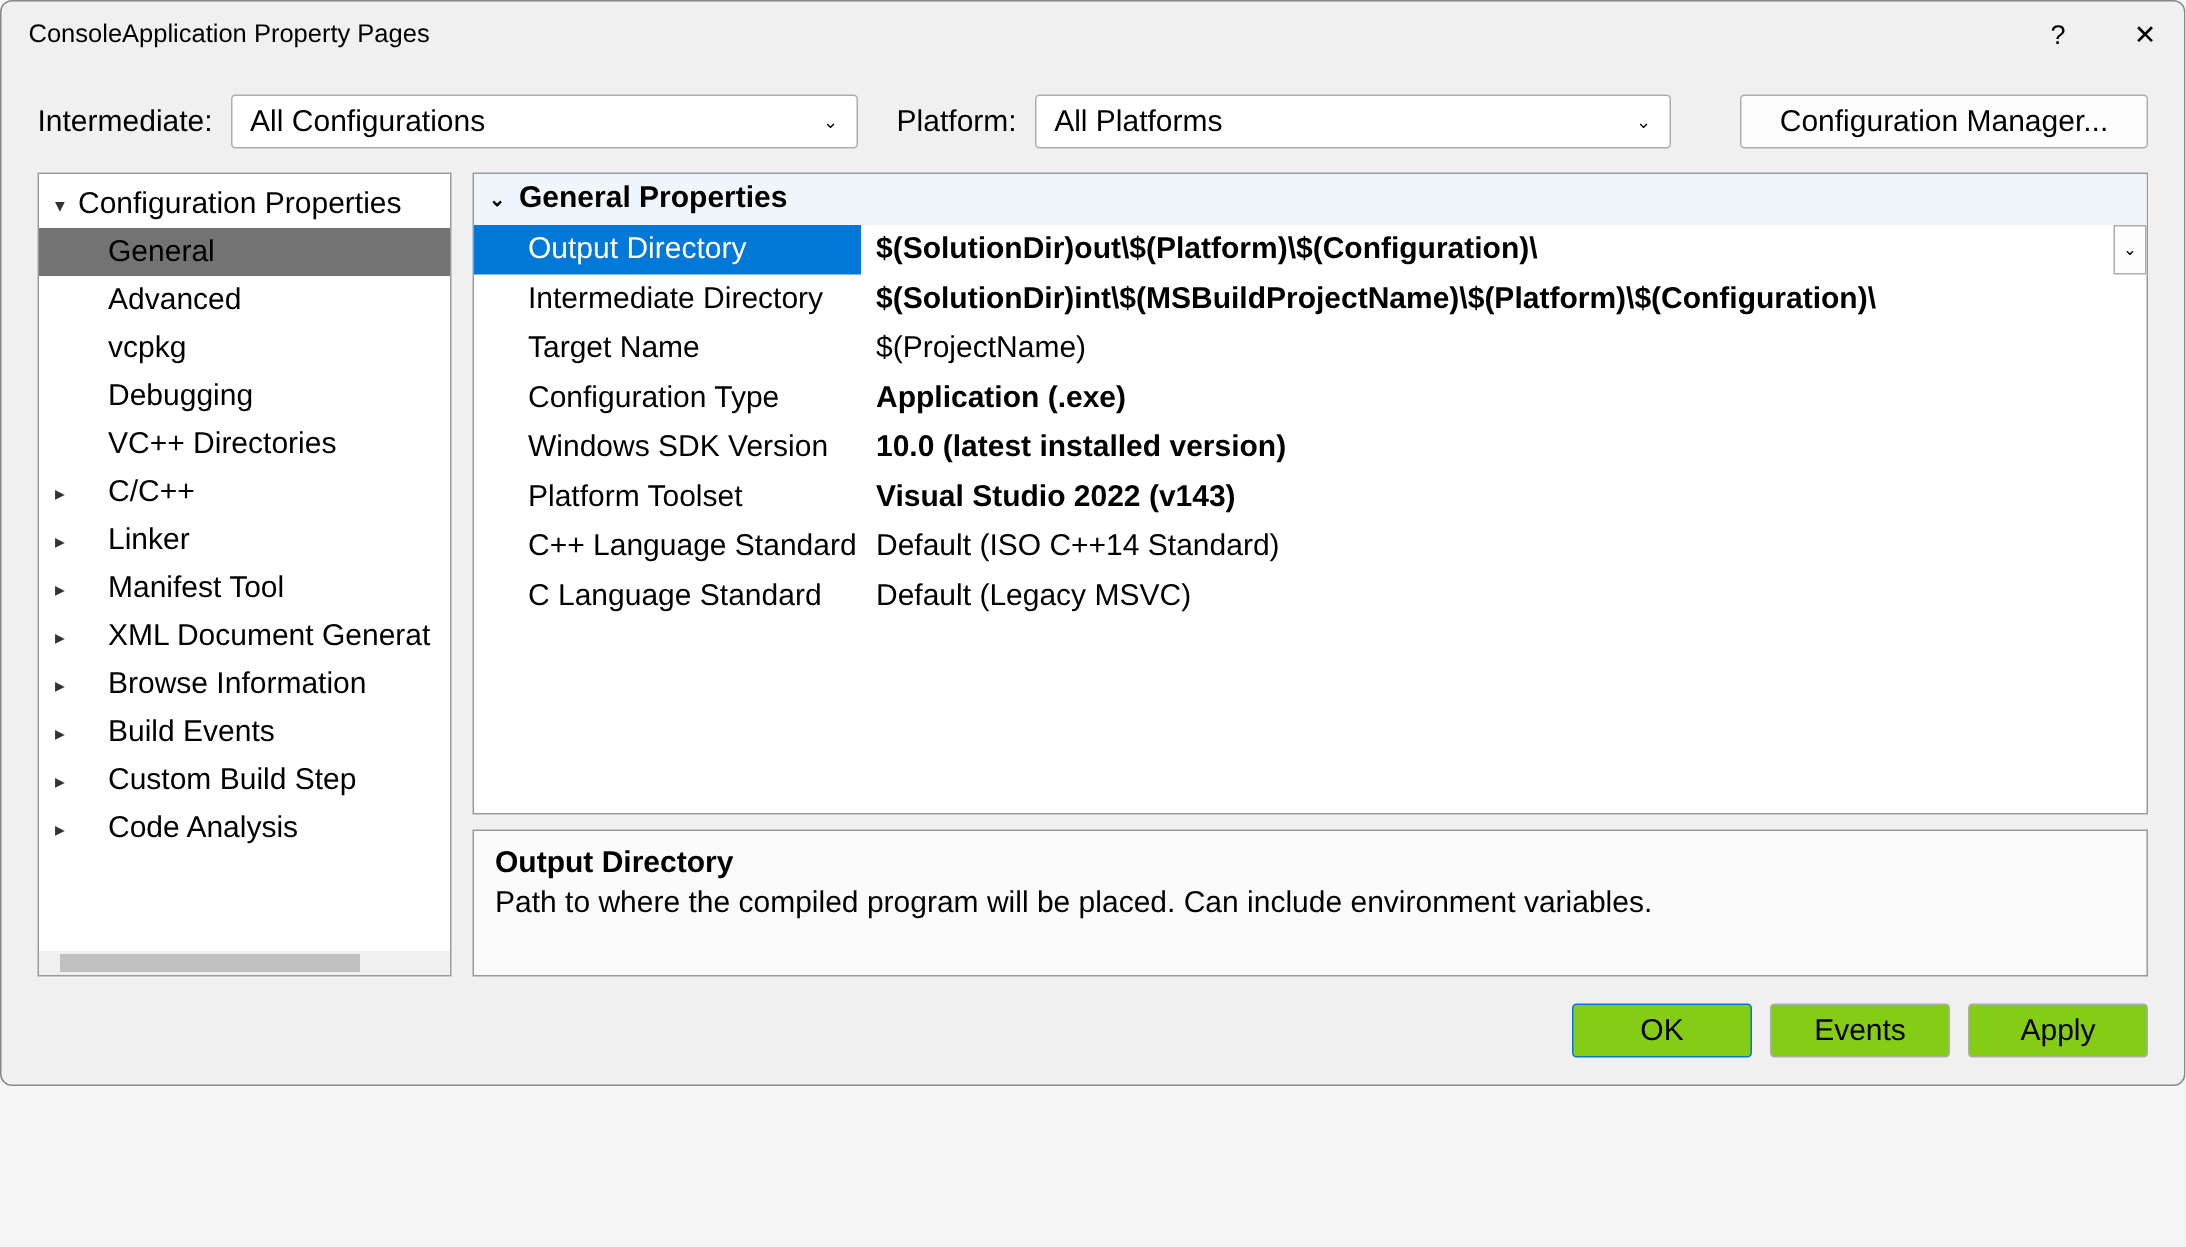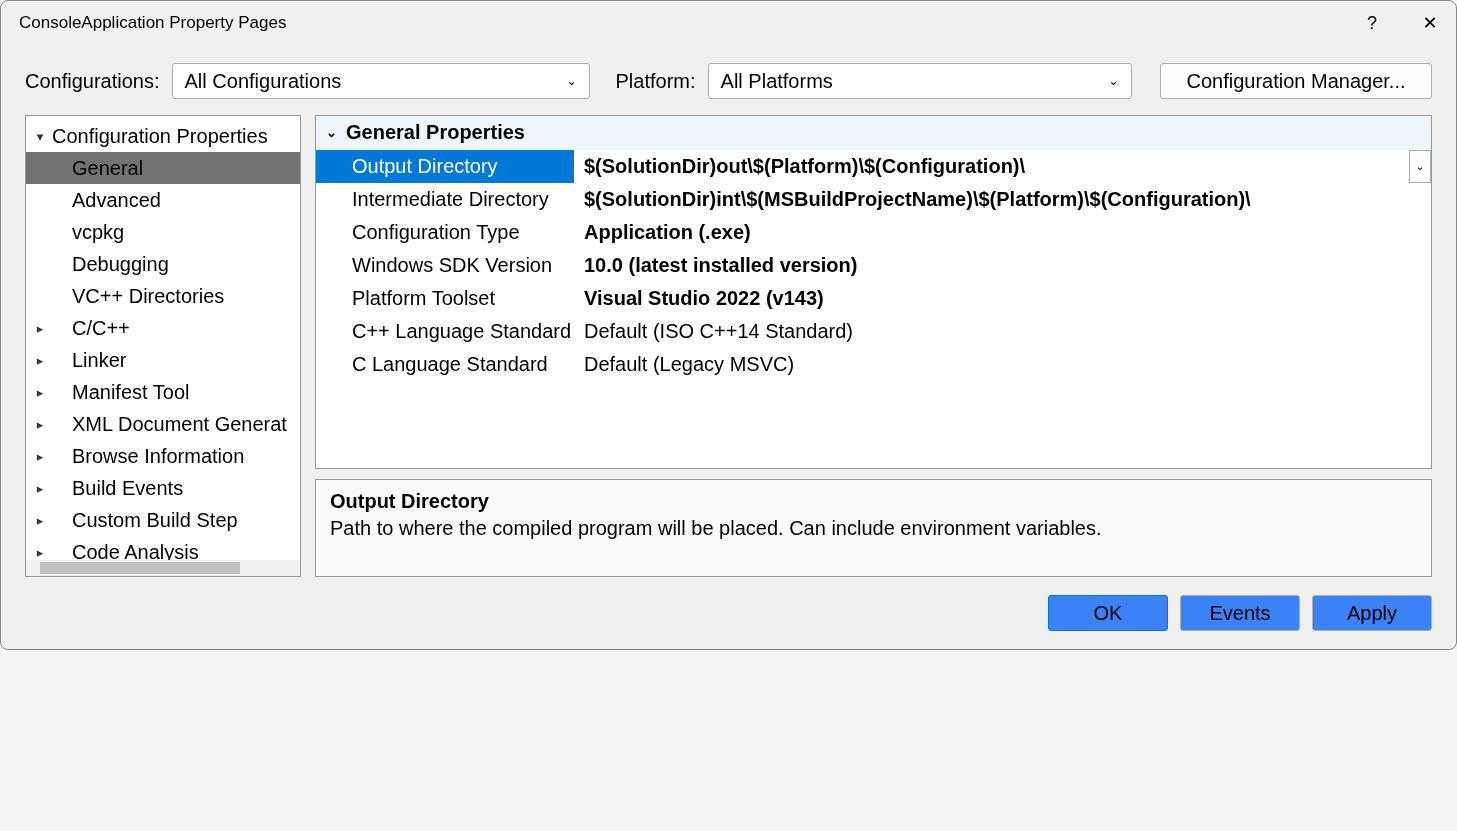--- a/index.html
+++ b/index.html
@@ -9,21 +9,21 @@
   font-family: "Segoe UI", Tahoma, sans-serif;
 }
 body {
   background: #f5f5f5;
   width: 1457px;
   height: 831px;
   overflow: hidden;
 }
 .dialog {
   width: 1457px;
-  height: 650px;
+  height: 724px;
   background: #f0f0f0;
   border: 1px solid #888;
   border-radius: 8px;
   display: flex;
   flex-direction: column;
 }
 .titlebar {
   display: flex;
   align-items: center;
   height: 44px;
@@ -231,21 +231,21 @@
 .buttons-row {
   display: flex;
   justify-content: flex-end;
   gap: 12px;
   padding: 14px 24px 18px 24px;
 }
 .dlg-btn {
   width: 120px;
   height: 36px;
   border: 1px solid #adadad;
-  background: #3b82f6;
+  background: #84cc16;
   font-size: 20px;
   cursor: pointer;
   border-radius: 3px;
 }
 .dlg-btn.primary {
   border: 1.5px solid #0078d7;
 }
 </style>
 </head>
 <body>
@@ -254,21 +254,21 @@
 
   <div class="titlebar">
     <span class="titlebar-title">ConsoleApplication Property Pages</span>
     <div class="titlebar-controls">
       <div class="help-icon">?</div>
       <div class="close-icon">✕</div>
     </div>
   </div>
 
   <div class="config-row">
-    <span class="config-label">Configurations:</span>
+    <span class="config-label">Intermediate:</span>
     <div class="config-select cfg">
       <span>All Configurations</span>
       <span class="chevron-down">⌄</span>
     </div>
     <span class="config-label" style="margin-left:14px">Platform:</span>
     <div class="config-select plat">
       <span>All Platforms</span>
       <span class="chevron-down">⌄</span>
     </div>
     <button class="cfg-mgr-btn">Configuration Manager...</button>
@@ -351,20 +351,24 @@
         <div id="grid-rows">
             <div class="grid-row selected">
               <div class="grid-name">Output Directory</div>
               <div class="grid-value">$(SolutionDir)out\$(Platform)\$(Configuration)\</div>
               <div class="row-dropdown">⌄</div>
             </div>
             <div class="grid-row bold">
               <div class="grid-name">Intermediate Directory</div>
               <div class="grid-value">$(SolutionDir)int\$(MSBuildProjectName)\$(Platform)\$(Configuration)\</div>
             </div>
+            <div class="grid-row">
+              <div class="grid-name">Target Name</div>
+              <div class="grid-value">$(ProjectName)</div>
+            </div>
             <div class="grid-row bold">
               <div class="grid-name">Configuration Type</div>
               <div class="grid-value">Application (.exe)</div>
             </div>
             <div class="grid-row bold">
               <div class="grid-name">Windows SDK Version</div>
               <div class="grid-value">10.0 (latest installed version)</div>
             </div>
             <div class="grid-row bold">
               <div class="grid-name">Platform Toolset</div>

